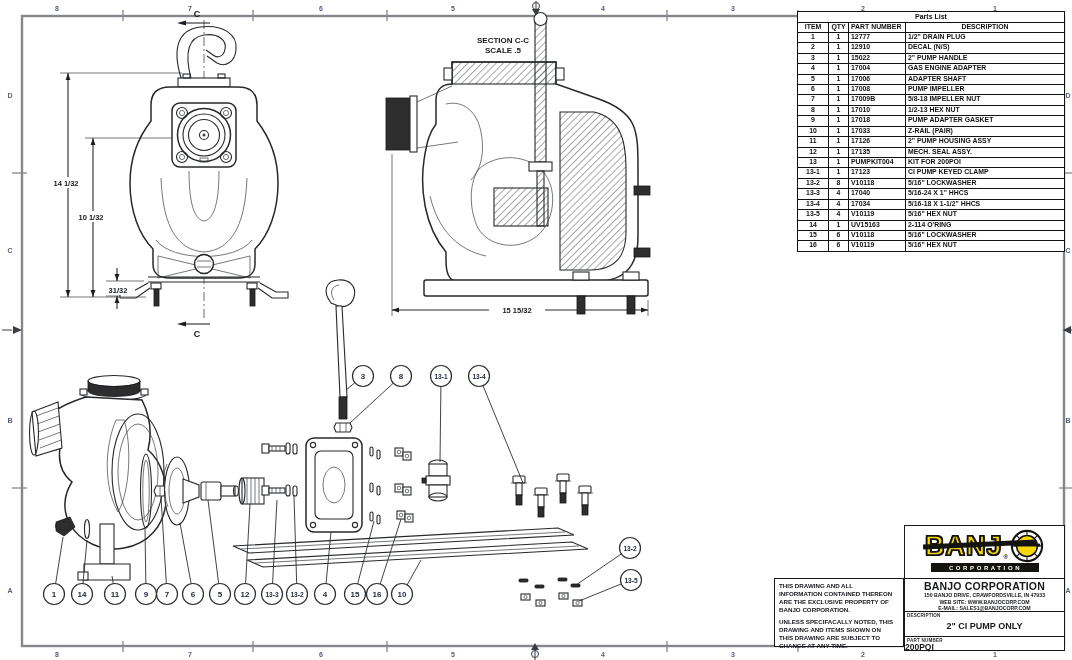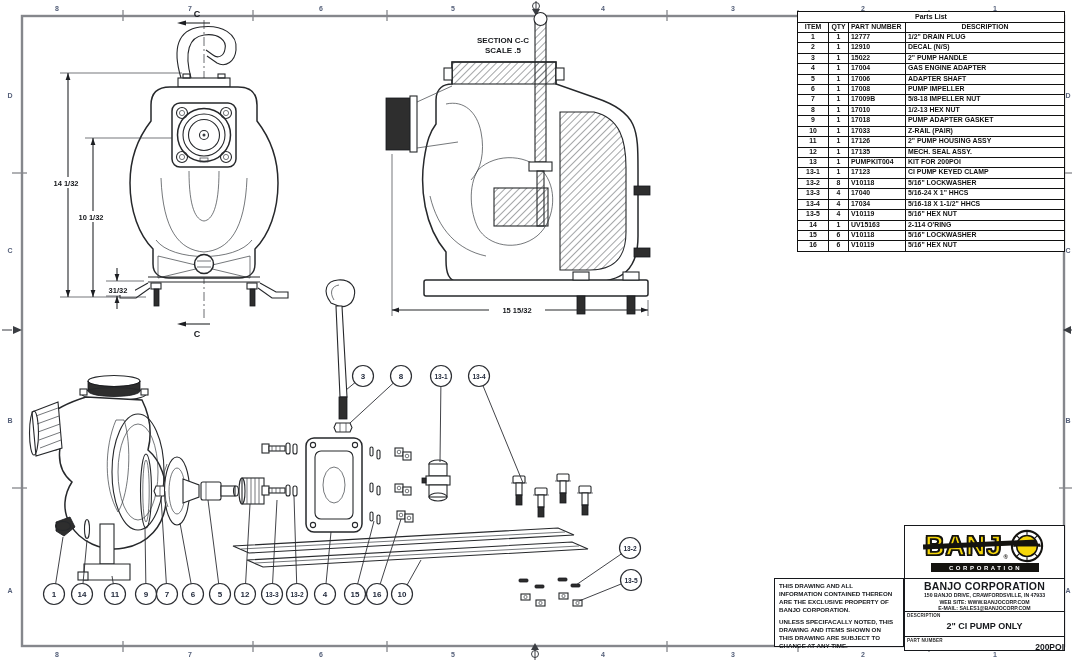--- a/index.html
+++ b/index.html
@@ -63,21 +63,21 @@
   .gauge{width:34px;height:34px;margin-left:2px;position:relative;z-index:2;}
   .logo-corp{background:#14130f;color:#fff;font-size:6px;font-weight:700;letter-spacing:2.6px;
              text-align:center;width:106px;margin:-1px auto 0 auto;padding:1.5px 0 1px 2px;}
   .tb-company{height:33px;border-bottom:1.4px solid #16181c;box-sizing:border-box;text-align:center;padding-top:1px;}
   .tb-name{font-size:10.5px;font-weight:700;color:#16181c;letter-spacing:.2px;}
   .tb-addr{font-size:5.2px;font-weight:600;color:#16181c;line-height:1.25;}
   .tb-desc{height:25px;border-bottom:1.4px solid #16181c;box-sizing:border-box;position:relative;}
   .tb-pn{height:13px;position:relative;}
   .tb-label{position:absolute;top:1px;left:2px;font-size:4.6px;font-weight:700;color:#2a2a2a;letter-spacing:.2px;}
   .tb-desc .tb-value{padding-top:9px;text-align:center;font-size:9px;font-weight:700;color:#16181c;}
-  .tb-pn .tb-value{padding-top:5px;text-align:right;font-size:8.5px;font-weight:700;color:#16181c;}
+  .tb-pn .tb-value{padding-top:5px;text-align:left;font-size:8.5px;font-weight:700;color:#16181c;}
 </style>
 </head>
 <body>
 
 <div class="sheet">
 
 <svg id="art" width="1072" height="660" viewBox="0 0 1072 660">
   <defs>
     <pattern id="hx" width="5" height="5" patternUnits="userSpaceOnUse" patternTransform="rotate(45)">
       <line x1="0" y1="0" x2="0" y2="5" stroke="#4a4d52" stroke-width="1"></line>

